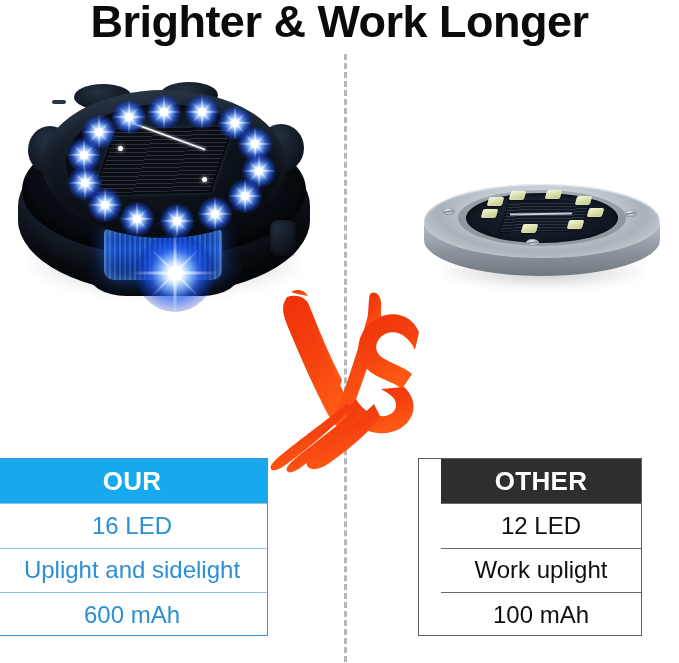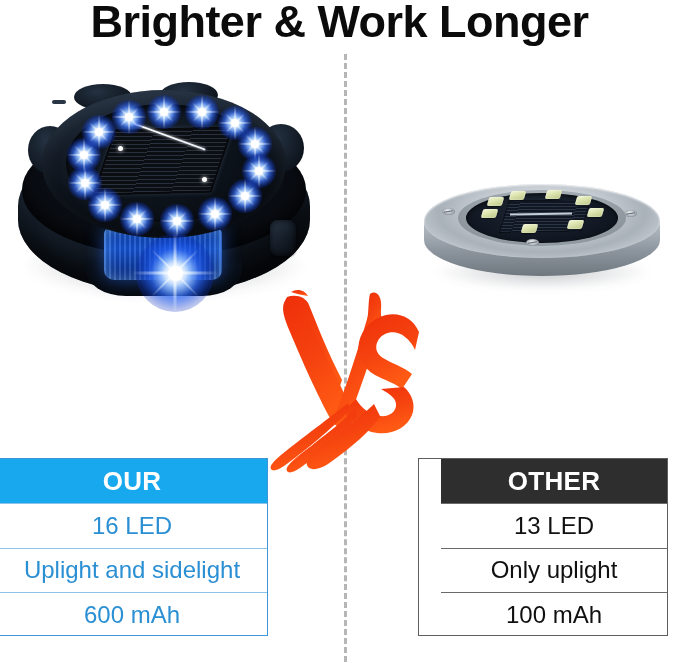--- a/index.html
+++ b/index.html
@@ -382,21 +382,21 @@
     left: -4px;
     top: 458px;
     width: 272px;
     height: 178px;
     border: 1px solid #3e96d8;
     background: #ffffff;
   }
   #table-other {
     left: 418px;
     top: 458px;
-    width: 250px;
+    width: 224px;
     height: 178px;
     border: 1px solid #5e5e5e;
     background: #ffffff;
     padding-left: 22px;
   }
   .cmp-head {
     box-sizing: border-box;
     height: 44px;
     display: flex;
     align-items: center;
@@ -642,18 +642,18 @@
 
   <div class="cmp-table" id="table-our">
     <div class="cmp-head">OUR</div>
     <div class="cmp-row">16 LED</div>
     <div class="cmp-row">Uplight and sidelight</div>
     <div class="cmp-row">600 mAh</div>
   </div>
 
   <div class="cmp-table" id="table-other">
     <div class="cmp-head">OTHER</div>
-    <div class="cmp-row">13 LED</div>
-    <div class="cmp-row">Only uplight</div>
+    <div class="cmp-row">12 LED</div>
+    <div class="cmp-row">Work uplight</div>
     <div class="cmp-row">100 mAh</div>
   </div>
 
 </div>
 
 </body></html>

